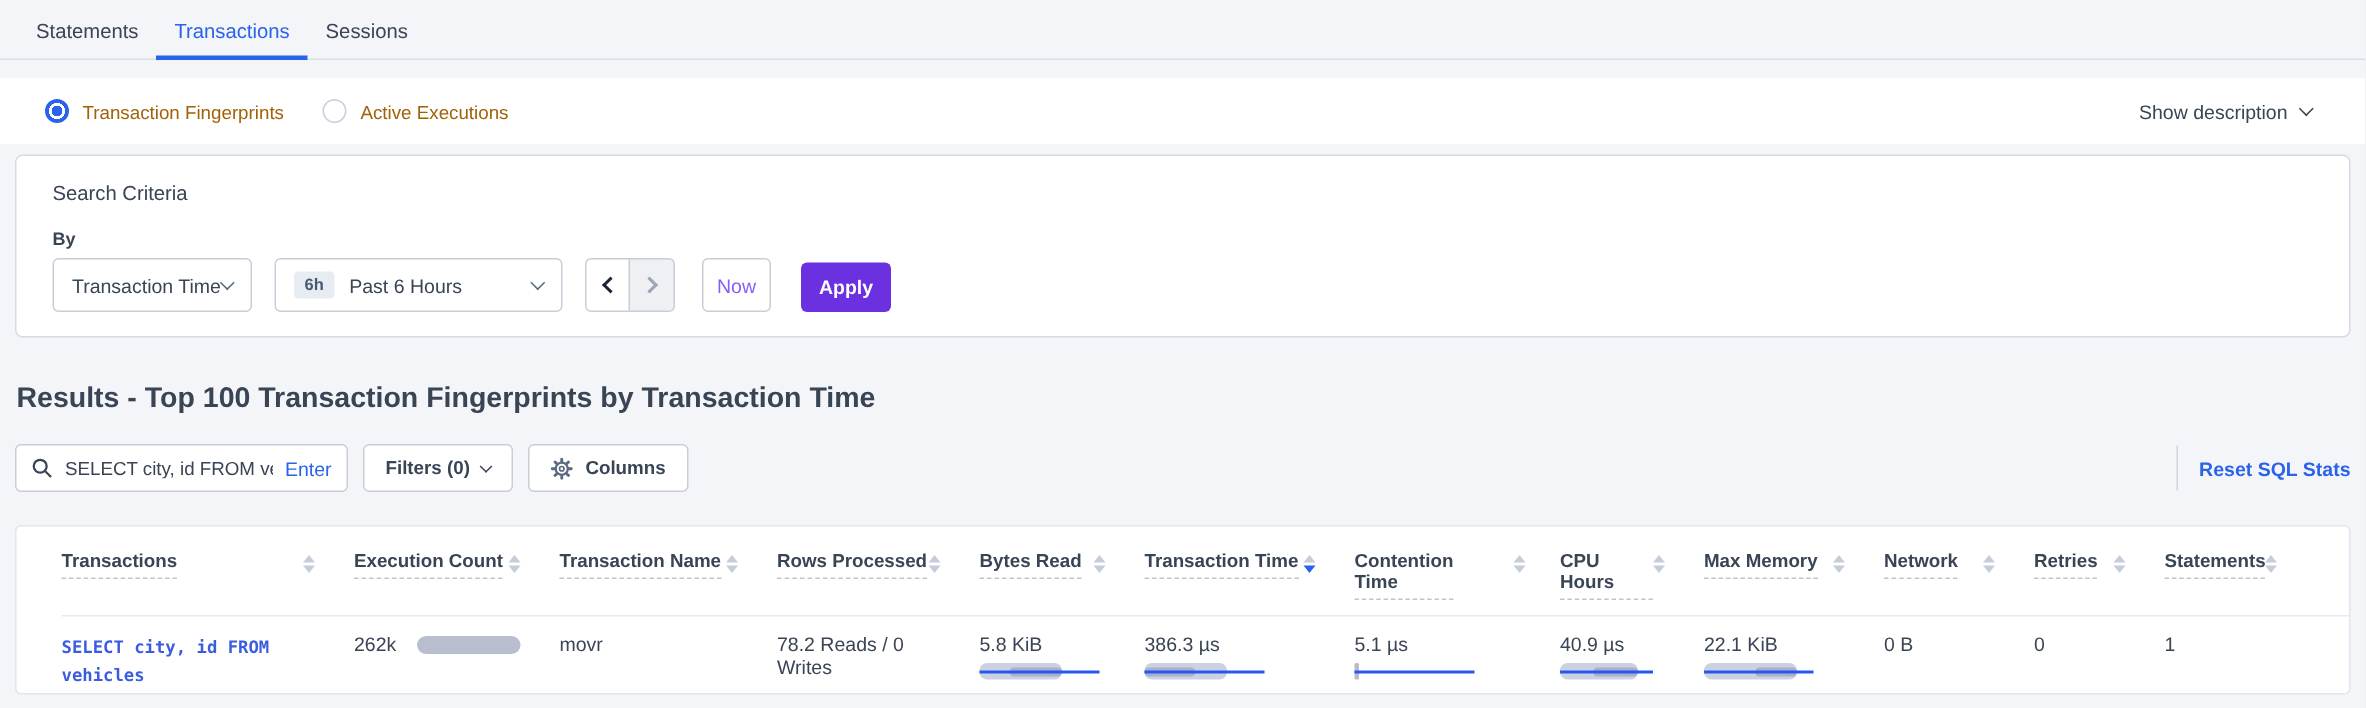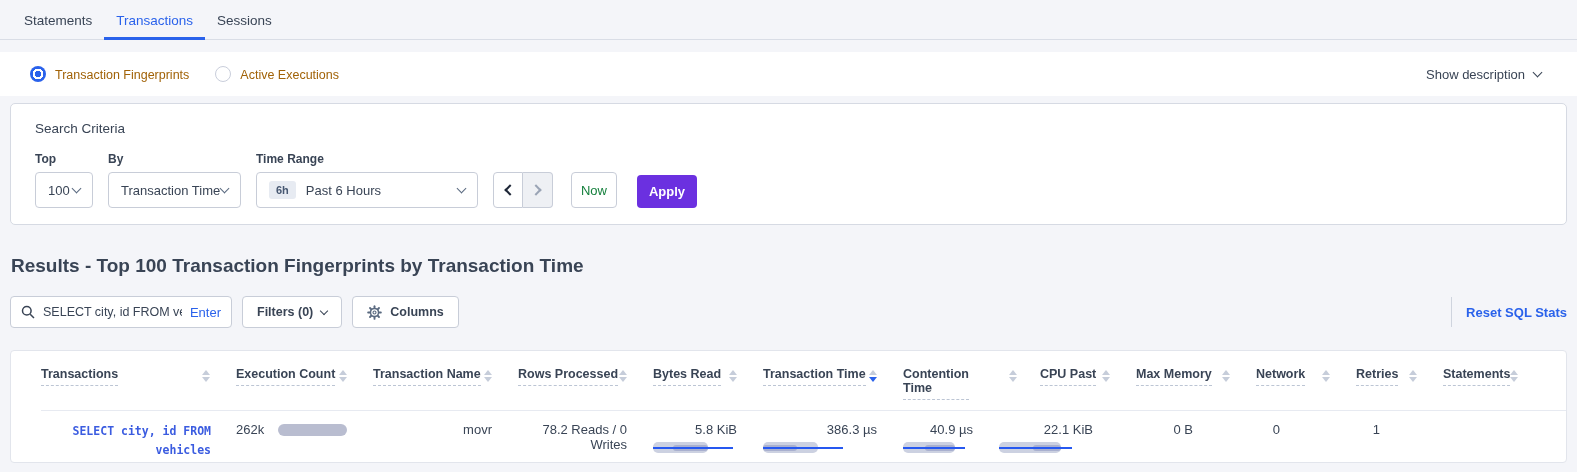--- a/index.html
+++ b/index.html
@@ -28,29 +28,29 @@
   .card { margin:7px 10px 0; background:#fff; border:1px solid #d6dae3; border-radius:5px; }
   .criteria { height:122px; padding:17px 24px; }
   .criteria-title { font-size:13.5px; font-weight:normal; color:#394455; }
   .crit-row { display:flex; align-items:flex-end; margin-top:16px; }
   .crit-field { margin-right:15px; }
   .crit-label { font-size:12px; font-weight:bold; color:#394455; margin-bottom:6px; }
   .select { height:36px; background:#fff; border:1px solid #c8cdd8; border-radius:4px; display:flex; align-items:center; padding:0 12px; font-size:13px; color:#394455; cursor:pointer; }
   .select .chev { margin-left:auto; }
   .sel-top { width:58px; }
   .sel-by { width:133px; }
-  .sel-range { width:222px; }
+  .sel-range { width:192px; }
   .badge-6h { background:#e7ebf2; border-radius:3px; font-size:11px; font-weight:bold; color:#475872; padding:3px 7px; margin-right:10px; }
   .pager { display:flex; margin-right:18px; }
   .pager button { width:30px; height:36px; border:1px solid #c8cdd8; background:#fff; display:flex; align-items:center; justify-content:center; cursor:pointer; }
   .pager .prev { border-radius:4px 0 0 4px; }
   .pager .next { border-radius:0 4px 4px 0; border-left:none; background:#eef0f4; }
   .chevL { width:8px; height:8px; border-left:2.2px solid #1d2636; border-bottom:2.2px solid #1d2636; transform:rotate(45deg); margin-left:3px; }
   .chevR { width:8px; height:8px; border-right:2.2px solid #9aa4b5; border-bottom:2.2px solid #9aa4b5; transform:rotate(-45deg); margin-right:3px; }
-  .btn-now { height:36px; width:46px; background:#fff; border:1px solid #c8cdd8; border-radius:4px; color:#15803d; font-size:13px; margin-right:20px; cursor:pointer; }
+  .btn-now { height:36px; width:46px; background:#fff; border:1px solid #c8cdd8; border-radius:4px; color:#8b5cf6; font-size:13px; margin-right:20px; cursor:pointer; }
   .btn-apply { height:33px; width:60px; background:#6b30e0; border:none; border-radius:4px; color:#fff; font-size:13px; font-weight:bold; cursor:pointer; }
 
   
   .results-heading { margin:30px 0 0 11px; font-size:19px; font-weight:bold; color:#394455; }
   .controls { margin-top:19px; padding:0 10px; display:flex; align-items:center; }
   .searchbox { width:222px; height:32px; background:#fff; border:1px solid #c8cdd8; border-radius:4px; display:flex; align-items:center; padding:0 10px; gap:8px; }
   .searchbox input { border:none; outline:none; flex:1; min-width:0; font-size:12.5px; color:#394455; font-family:"Liberation Sans", sans-serif; background:transparent; }
   .enter-lbl { color:#2a62eb; font-size:13px; cursor:pointer; }
   .btn-light { height:32px; background:#fff; border:1px solid #c8cdd8; border-radius:4px; font-size:12.5px; font-weight:bold; color:#394455; display:flex; align-items:center; gap:8px; padding:0 14px; margin-left:10px; cursor:pointer;justify-content:center; }
   .btn-light .chev { border-color:#394455; border-width:1.6px; width:6px; height:6px; margin-top:-3px; }
@@ -61,21 +61,21 @@
 
   
   .tablecard { margin:22px 10px 0; background:#fff; border:1px solid #e2e5ec; border-radius:4px; height:113px; padding:4px 0 0 30px; overflow:hidden; }
   .thead { display:flex; align-items:flex-start; padding-top:12px; }
   .hcell { display:flex; align-items:flex-start; justify-content:space-between; padding-right:26px; flex:0 0 auto; }
   .hlabel { font-size:12.5px; font-weight:bold; color:#394455; border-bottom:1px dashed #bcc5d4; padding-bottom:4px; cursor:pointer; }
   .sort { display:flex; flex-direction:column; gap:2px; margin-top:3px; cursor:pointer; }
   .tri-up { width:0; height:0; border-left:4px solid transparent; border-right:4px solid transparent; border-bottom:5px solid #c6cdda; }
   .tri-down { width:0; height:0; border-left:4px solid transparent; border-right:4px solid transparent; border-top:5px solid #c6cdda; }
   .tri-down.active { border-top-color:#2a62eb; }
-  .trow { display:flex; align-items:flex-start; margin-top:10px; border-top:1px solid #e7eaf1; border-bottom:1px solid #e7eaf1; padding:11px 0 10px;text-align:right; }
+  .trow { display:flex; align-items:flex-start; margin-top:10px; border-top:1px solid #e7eaf1; border-bottom:1px solid #e7eaf1; padding:11px 0 10px; }
   .tcell { flex:0 0 auto; padding-right:26px; font-size:13px; color:#394455; }
   .c0{width:195px;} .c1{width:137px;} .c2{width:145px;} .c3{width:135px;} .c4{width:110px;}
   .c5{width:140px;} .c6{width:137px;gap:40px;} .c7{width:96px;} .c8{width:120px;} .c9{width:100px;}
   .c10{width:87px;} .c11{width:100px;}
   .sql-link { font-family:"DejaVu Sans Mono", monospace; font-size:11.5px; font-weight:bold; color:#3b5ce0; line-height:1.65; cursor:pointer; width:170px; }
   .exec { display:flex; align-items:center; gap:14px; }
   .exec-bar { width:75px; height:12px; border-radius:6px; background:#b9bdd0; }
   .val { font-size:13px; color:#394455; }
   .bar { position:relative; width:80px; height:12px; margin-top:5px; }
   .band { position:absolute; left:0; top:0; height:11px; border-radius:5px; background:#ccd1e1; }
@@ -106,35 +106,27 @@
     <div class="show-desc">
       <span>Show description</span>
       <span class="chev dark"></span>
     </div>
   </div>
 
   <div class="card criteria">
     <div class="criteria-title">Search Criteria</div>
     <div class="crit-row">
       <div class="crit-field">
-        <div class="crit-label">Top</div>
-        <div class="select sel-top">
-          <span>100</span>
-          <span class="chev"></span>
-        </div>
-      </div>
-      <div class="crit-field">
         <div class="crit-label">By</div>
         <div class="select sel-by">
           <span>Transaction Time</span>
           <span class="chev"></span>
         </div>
       </div>
       <div class="crit-field">
-        <div class="crit-label">Time Range</div>
         <div class="select sel-range">
           <span class="badge-6h">6h</span>
           <span>Past 6 Hours</span>
           <span class="chev"></span>
         </div>
       </div>
       <div class="pager">
         <button class="prev">
             <span class="chevL"></span>
           </button>
@@ -229,21 +221,21 @@
           </span>
       </div>
       <div class="hcell c6">
         <span class="hlabel">Contention Time</span>
         <span class="sort">
             <span class="tri-up"></span>
             <span class="tri-down"></span>
           </span>
       </div>
       <div class="hcell c7">
-        <span class="hlabel">CPU Past</span>
+        <span class="hlabel">CPU Hours</span>
         <span class="sort">
             <span class="tri-up"></span>
             <span class="tri-down"></span>
           </span>
       </div>
       <div class="hcell c8">
         <span class="hlabel">Max Memory</span>
         <span class="sort">
             <span class="tri-up"></span>
             <span class="tri-down"></span>
@@ -291,20 +283,27 @@
         </div>
       </div>
       <div class="tcell c5">
         <div class="val">386.3 µs</div>
         <div class="bar">
           <span class="band" style="width:55px;"></span>
             <span class="seg" style="left:0;width:34px;"></span>
             <span class="bline"></span>
         </div>
       </div>
+      <div class="tcell c6">
+        <div class="val">5.1 µs</div>
+        <div class="bar">
+          <span class="band" style="width:2.5px;border-radius:1px;background:#b6bccf;"></span>
+            <span class="bline"></span>
+        </div>
+      </div>
       <div class="tcell c7">
         <div class="val">40.9 µs</div>
         <div class="bar">
           <span class="band" style="width:52px;"></span>
             <span class="seg" style="left:22px;width:30px;"></span>
             <span class="bline" style="width:62px;"></span>
         </div>
       </div>
       <div class="tcell c8">
         <div class="val">22.1 KiB</div>

